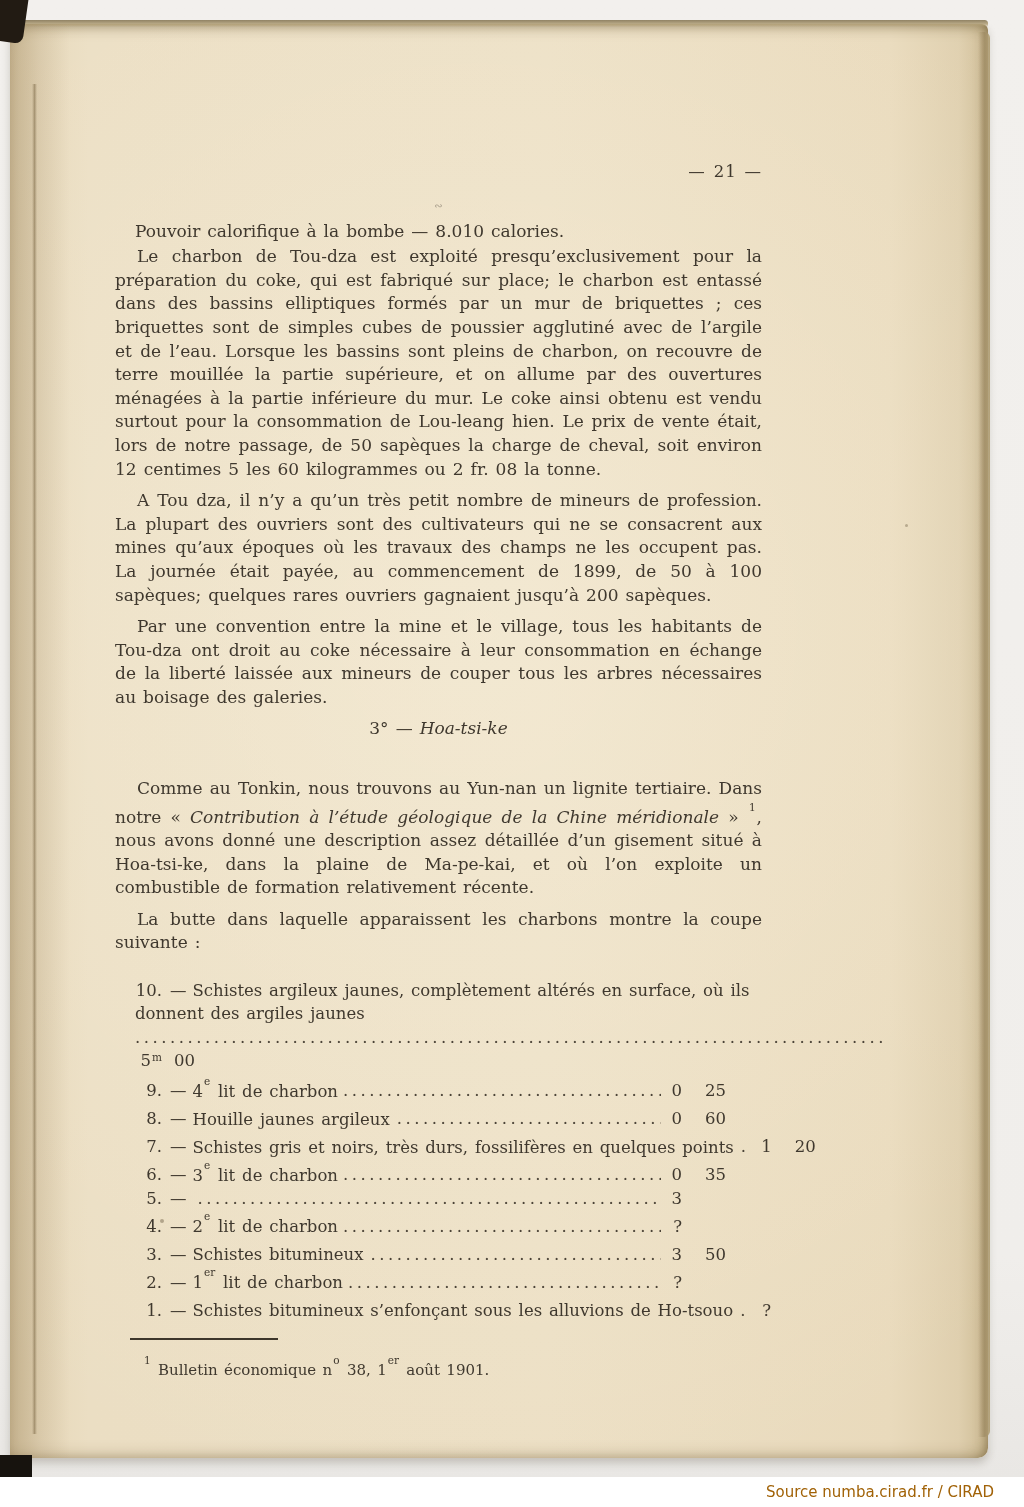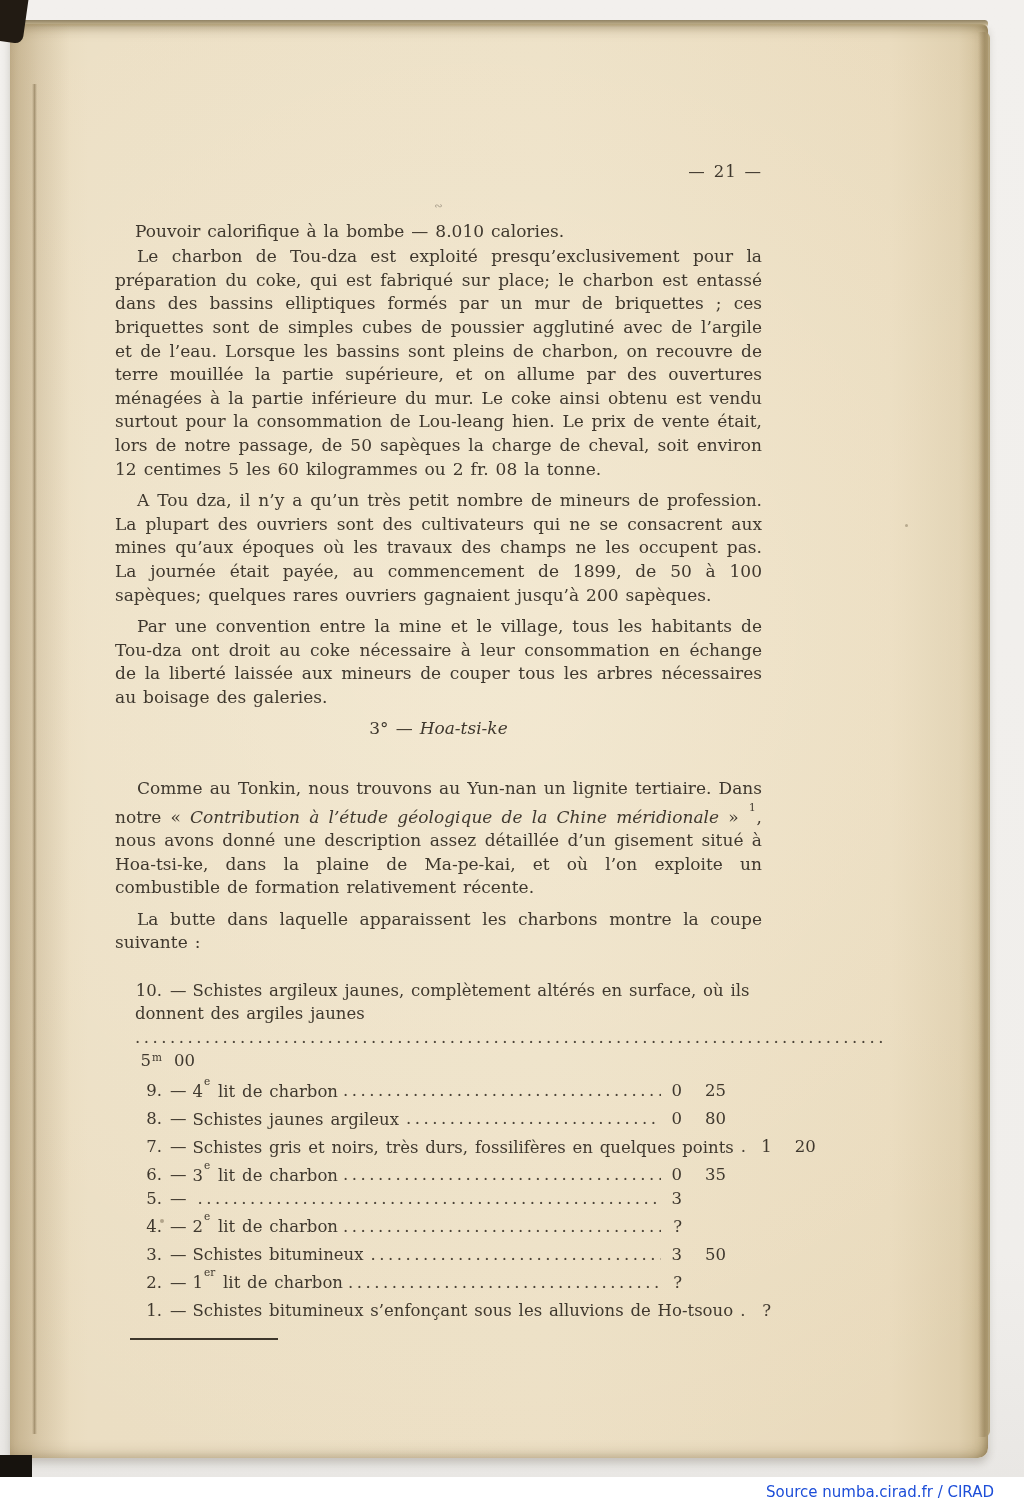--- a/index.html
+++ b/index.html
@@ -84,21 +84,21 @@
   .row10-line2 .indent2 { width:100px; flex:none; }
 
   .footnote-rule { margin:16px 0 0 15px; width:148px; border-top:2px solid #3d362b; }
   .footnote { margin:14px 0 0 28px; font-size:15px; }
 
   
   .source-bar { position:absolute; left:0; bottom:0; width:1024px; height:30px;
     background:#ffffff; display:flex; align-items:center; justify-content:flex-end;
     padding-right:30px; }
   .source-bar span { font-family:"DejaVu Sans","Liberation Sans",sans-serif;
-    font-size:15px; color:#1d4ed8; }
+    font-size:15px; color:#a16207; }
 </style>
 </head>
 <body>
 
 <div class="scan-area">
 
   <div class="page">
     <div class="page-top-edge"></div>
     <div class="page-right-edge"></div>
     <div class="gutter-shade"></div>
@@ -149,26 +149,26 @@
           <span class="cval">
               <span class="v1">0</span>
               <sup></sup>
               <span class="v2">25</span>
             </span>
         </div>
 
         <div class="crow">
           <span class="cnum">8.</span>
           <span class="cdash">—</span>
-          <span class="clabel"><span>Schistes jaunes argileux</span><sup></sup><span></span></span>
+          <span class="clabel"><span>Houille jaunes argileux</span><sup></sup><span></span></span>
           <span class="leader"></span>
           <span class="cval">
               <span class="v1">0</span>
               <sup></sup>
-              <span class="v2">80</span>
+              <span class="v2">60</span>
             </span>
         </div>
 
         <div class="crow">
           <span class="cnum">7.</span>
           <span class="cdash">—</span>
           <span class="clabel"><span>Schistes gris et noirs, très durs, fossilifères en quelques points</span><sup></sup><span></span></span>
           <span class="leader"></span>
           <span class="cval">
               <span class="v1">1</span>
@@ -244,20 +244,21 @@
           <span class="cval">
               <span class="v1">?</span>
               <sup></sup>
               <span class="v2"></span>
             </span>
         </div>
 
       </div>
 
       <div class="footnote-rule"></div>
+      <div class="footnote"><sup>1</sup> <span>Bulletin économique n</span><sup>o</sup><span> 38, 1</span><sup>er</sup><span> août 1901.</span></div>
 
     </div>
   </div>
 
   <div class="spine-top"></div>
   <div class="spine-bottom"></div>
 </div>
 
 <div class="source-bar">
   <span>Source numba.cirad.fr / CIRAD</span>

